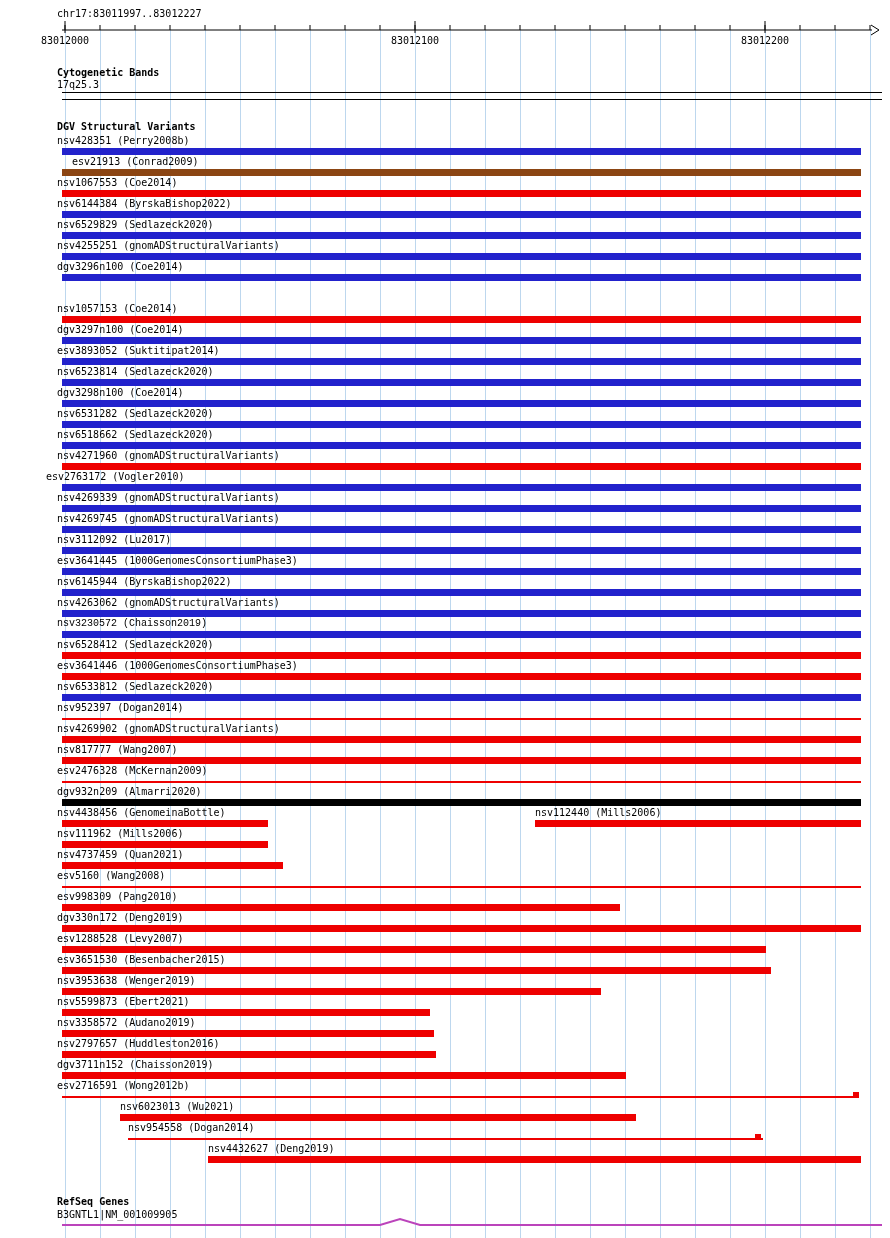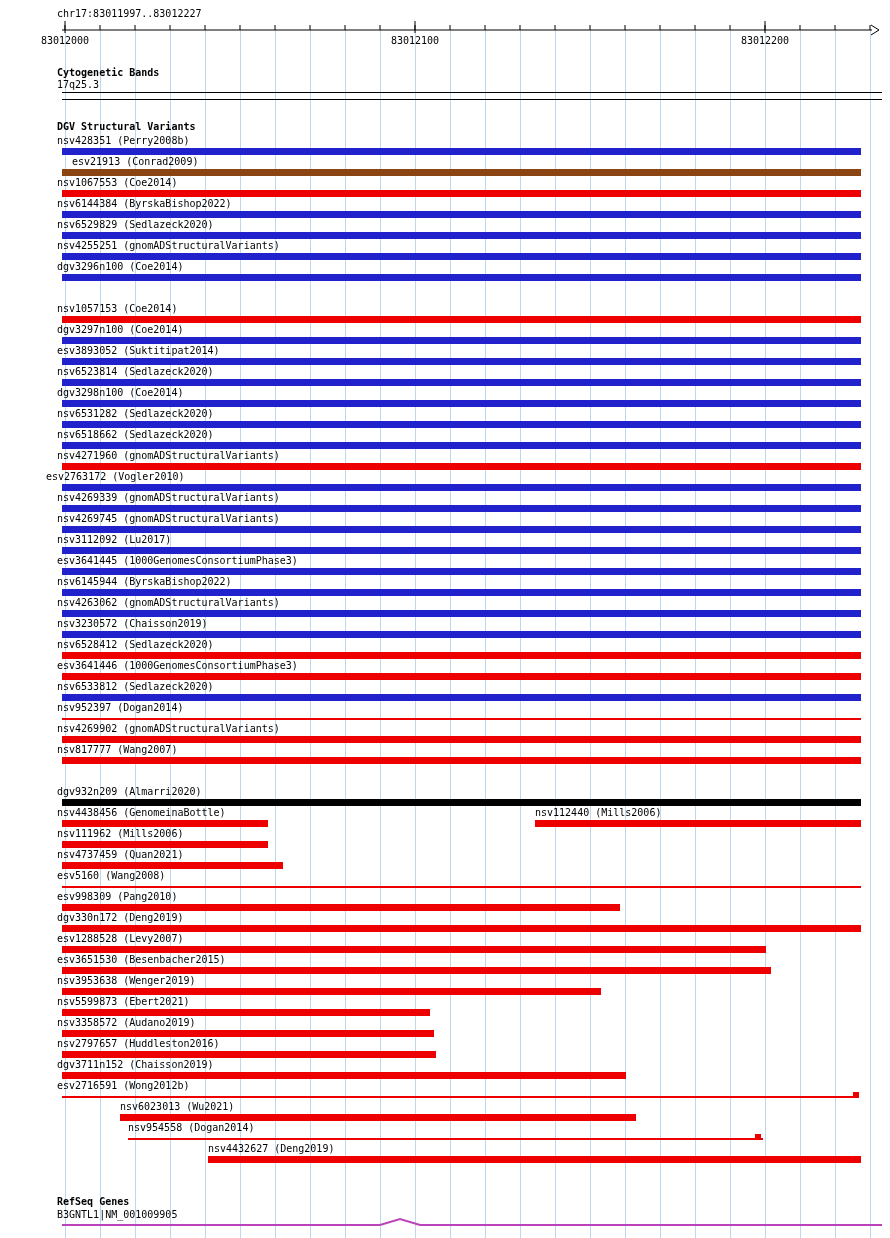--- a/index.html
+++ b/index.html
@@ -163,21 +163,21 @@
       </div>
       <div class="track-row" style="top: 575px; padding-left: 38px;">
         <span class="track-label" style="left: 57px;">nsv6145944 (ByrskaBishop2022)</span>
         <div class="bar" style="left: 62px; width: 799px; background: rgb(34, 34, 204);"></div>
       </div>
       <div class="track-row" style="top: 596px;">
         <span class="track-label" style="left: 57px;">nsv4263062 (gnomADStructuralVariants)</span>
         <div class="bar" style="left: 62px; width: 799px; background: rgb(34, 34, 204);"></div>
       </div>
       <div class="track-row" style="top: 617px;">
-        <span class="track-label" style="left: 57px;">nsv3230572 (Chaisson2019)</span>
+        <span class="track-label" style="left: 57px; font-family: Liberation Mono, monospace;">nsv3230572 (Chaisson2019)</span>
         <div class="bar" style="left: 62px; width: 799px; background: rgb(34, 34, 204);"></div>
       </div>
       <div class="track-row" style="top: 638px;">
         <span class="track-label" style="left: 57px;">nsv6528412 (Sedlazeck2020)</span>
         <div class="bar" style="left: 62px; width: 799px; background: rgb(238, 0, 0);"></div>
       </div>
       <div class="track-row" style="top: 659px;">
         <span class="track-label" style="left: 57px; text-align: center;">esv3641446 (1000GenomesConsortiumPhase3)</span>
         <div class="bar" style="left: 62px; width: 799px; background: rgb(238, 0, 0);"></div>
       </div>
@@ -189,20 +189,24 @@
         <span class="track-label" style="left: 57px;">nsv952397 (Dogan2014)</span>
         <div class="bar thin" style="left: 62px; width: 799px; background: rgb(238, 0, 0);"></div>
       </div>
       <div class="track-row" style="top: 722px;">
         <span class="track-label" style="left: 57px;">nsv4269902 (gnomADStructuralVariants)</span>
         <div class="bar" style="left: 62px; width: 799px; background: rgb(238, 0, 0);"></div>
       </div>
       <div class="track-row" style="top: 743px;">
         <span class="track-label" style="left: 57px;">nsv817777 (Wang2007)</span>
         <div class="bar" style="left: 62px; width: 799px; background: rgb(238, 0, 0);"></div>
+      </div>
+      <div class="track-row" style="top: 764px;">
+        <span class="track-label" style="left: 57px;">esv2476328 (McKernan2009)</span>
+        <div class="bar thin" style="left: 62px; width: 799px; background: rgb(238, 0, 0);"></div>
       </div>
       <div class="track-row" style="top: 785px;">
         <span class="track-label" style="left: 57px;">dgv932n209 (Almarri2020)</span>
         <div class="bar" style="left: 62px; width: 799px; background: rgb(0, 0, 0);"></div>
       </div>
       <div class="track-row" style="top: 806px;">
         <span class="track-label" style="left: 57px;">nsv4438456 (GenomeinaBottle)</span>
         <div class="bar" style="left: 62px; width: 206px; background: rgb(238, 0, 0);"></div>
         <span class="track-label" style="left: 535px;">nsv112440 (Mills2006)</span>
         <div class="bar" style="left: 535px; width: 326px; background: rgb(238, 0, 0);"></div>

